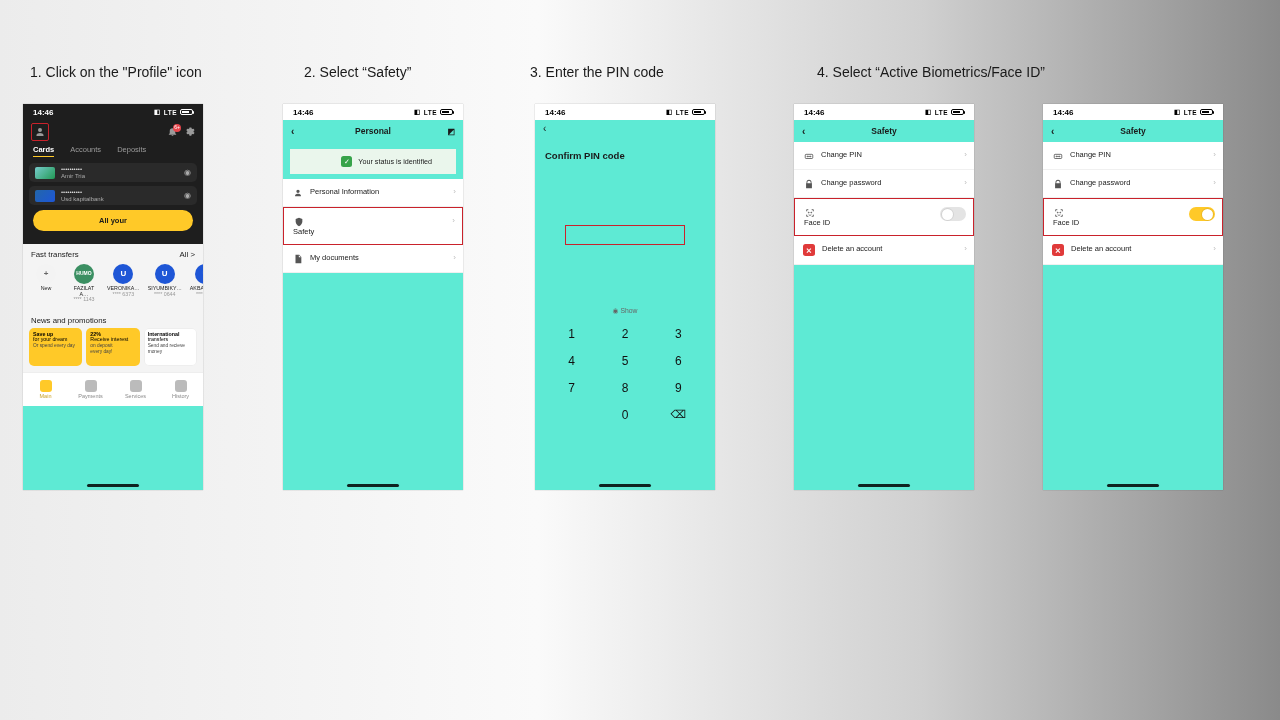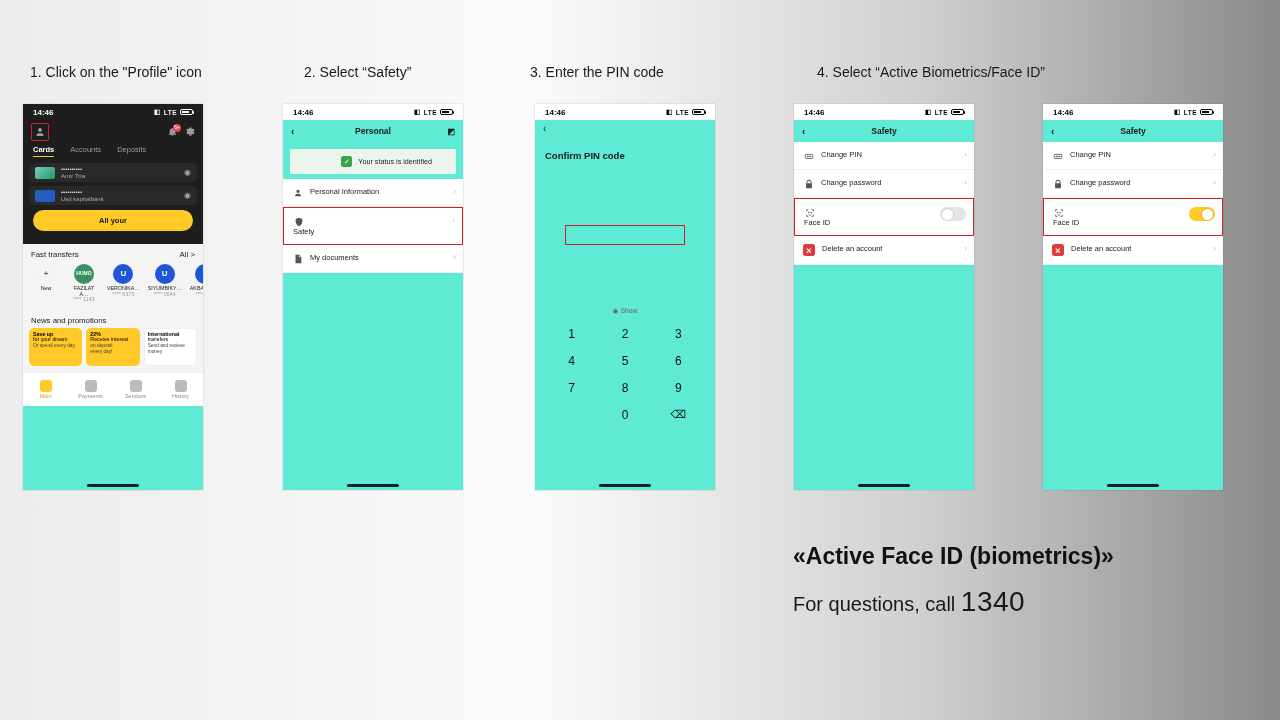--- a/index.html
+++ b/index.html
@@ -454,20 +454,14 @@
           <span class="ic">
             <span style="font-weight:700">⨯</span>
           </span>
           <span>Delete an account</span>
           <span class="chev">›</span>
         </div>
       </div>
     <div class="homebar"></div>
   </div>
 
-  <div class="footnote">
-    <div class="bold">«Active Face ID (biometrics)»</div>
-    <div class="line2">
-      <span>For questions, call </span><span class="call">1340</span>
-    </div>
-  </div>
 
 </div>
 
 </body></html>

